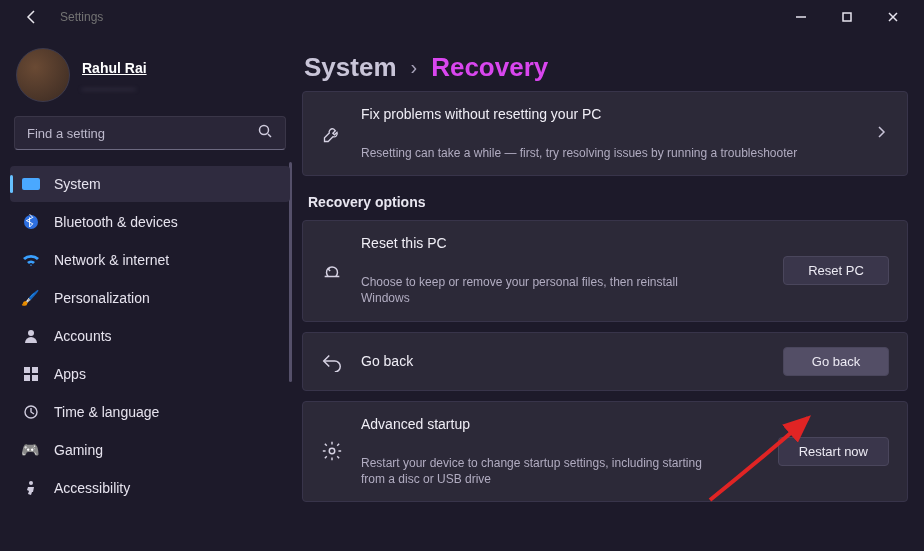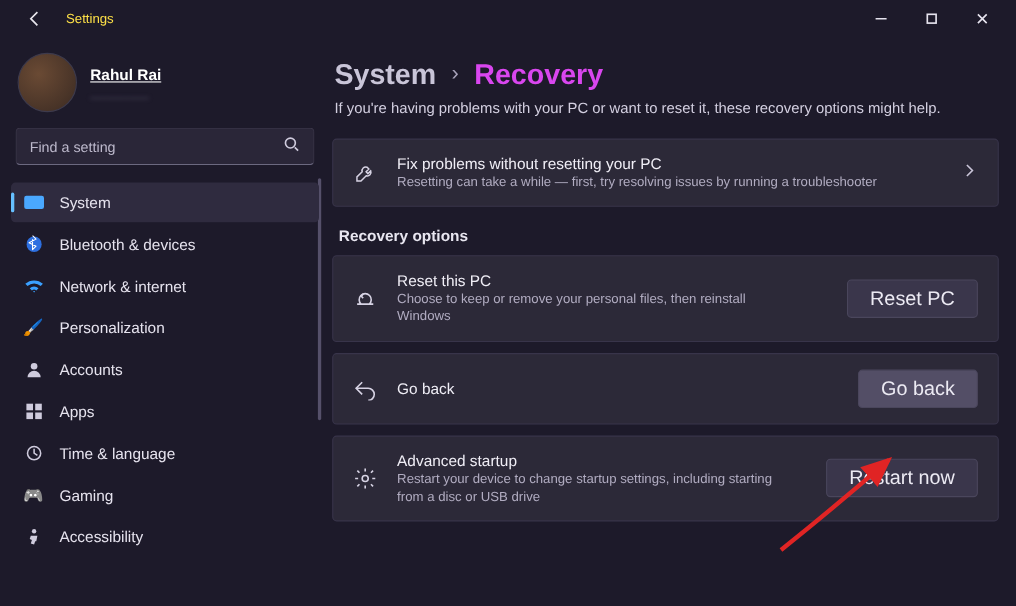--- a/index.html
+++ b/index.html
@@ -2,21 +2,21 @@
 <html><head>
 <meta charset="utf-8">
 <style>
   * { margin: 0; padding: 0; box-sizing: border-box; font-family: "Segoe UI", sans-serif; }
   body { background: #1d1a2a; color: #e8e6ed; width: 924px; height: 551px; overflow: hidden; position: relative; }
 
   
   .titlebar { display: flex; align-items: center; height: 34px; padding: 0 8px; }
   .titlebar-left { display: flex; align-items: center; gap: 18px; padding-left: 14px; }
   .back-btn { width: 20px; height: 20px; display: flex; align-items: center; justify-content: center; color: #e8e6ed; cursor: pointer; }
-  .app-title { font-size: 12px; color: #fde047; }
+  .app-title { font-size: 12px; color: #737373; }
   .win-controls { margin-left: auto; display: flex; }
   .win-btn { width: 46px; height: 34px; display: flex; align-items: center; justify-content: center; color: #e6e3ee; }
 
   
   .content { display: flex; height: calc(551px - 34px); }
 
   .sidebar { width: 300px; padding: 6px 10px 0 10px; display: flex; flex-direction: column; }
   .account { display: flex; align-items: center; gap: 12px; padding: 8px 6px 12px 6px; }
   .avatar { width: 54px; height: 54px; border-radius: 50%; background: radial-gradient(circle at 35% 35%, #6a4a34, #3a2a22); border: 1px solid #3d3a4c; }
   .acct-text { display: flex; flex-direction: column; }
@@ -38,27 +38,27 @@
   .breadcrumb { display: flex; align-items: center; gap: 14px; margin: 4px 0 8px 2px; }
   .bc-parent { font-size: 26px; font-weight: 600; color: #c9c5d8; }
   .bc-sep { font-size: 20px; color: #a8a3ba; }
   .bc-current { font-size: 26px; font-weight: 700; color: #d946ef; }
   .subtitle { font-size: 13.5px; color: #d3cfe0; margin: 8px 0 20px 2px; }
 
   .card { background: #2c2938; border: 1px solid #38344a; border-radius: 4px; padding: 14px 18px; display: flex; align-items: center; gap: 18px; margin-bottom: 10px; }
   .card-icon { width: 22px; color: #d7d3e4; display: flex; justify-content: center; }
   .card-body { flex: 1; display: flex; flex-direction: column; }
   .card-title { font-size: 14px; color: #f0eef6; }
-  .card-sub { font-size: 12px; color: #b1acc1; line-height: 1.35; }
+  .card-sub { font-size: 12px; color: #b1acc1; line-height: 1.35; margin-top: 23px; }
   .card-sub.clamp { max-width: 360px; }
   .chev { color: #c9c4d8; }
 
   .section-label { font-size: 14px; font-weight: 600; color: #e8e6f0; margin: 18px 0 10px 6px; }
 
-  .card .action-btn { background: #3a364b; border: 1px solid #4a465c; color: #eceaf3; font-size: 18px; padding: 6px 20px; border-radius: 4px; min-width: 106px; text-align: center; cursor: pointer; }
+  .card .action-btn { background: #3a364b; border: 1px solid #4a465c; color: #eceaf3; font-size: 13px; padding: 6px 20px; border-radius: 4px; min-width: 106px; text-align: center; cursor: pointer; }
   .card .action-btn.highlight { background: #534e66; }
 
   
   .arrow { position: absolute; pointer-events: none; }
 
   .icon-svg { width: 16px; height: 16px; stroke: currentColor; fill: none; stroke-width: 1.5; }
 </style>
 </head>
 <body>
 
@@ -187,21 +187,20 @@
         </div>
       </div>
   </div>
 
   <div class="main">
     <div class="breadcrumb">
       <span class="bc-parent">System</span>
       <span class="bc-sep">›</span>
       <span class="bc-current">Recovery</span>
     </div>
-    <div class="subtitle">If you're having problems with your PC or want to reset it, these recovery options might help.</div>
 
     <div class="card">
       <div class="card-icon">
         <svg viewBox="0 0 24 24" width="20" height="20" fill="none" stroke="currentColor" stroke-width="1.6">
             <path d="M14 6a4 4 0 0 0-5.3 4.9L3 16.6V21h4.4l5.7-5.7A4 4 0 0 0 18 10l-3 3-2-2 3-3z"></path>
           </svg>
       </div>
       <div class="card-body">
         <div class="card-title">Fix problems without resetting your PC</div>
         <div class="card-sub">Resetting can take a while — first, try resolving issues by running a troubleshooter</div>

